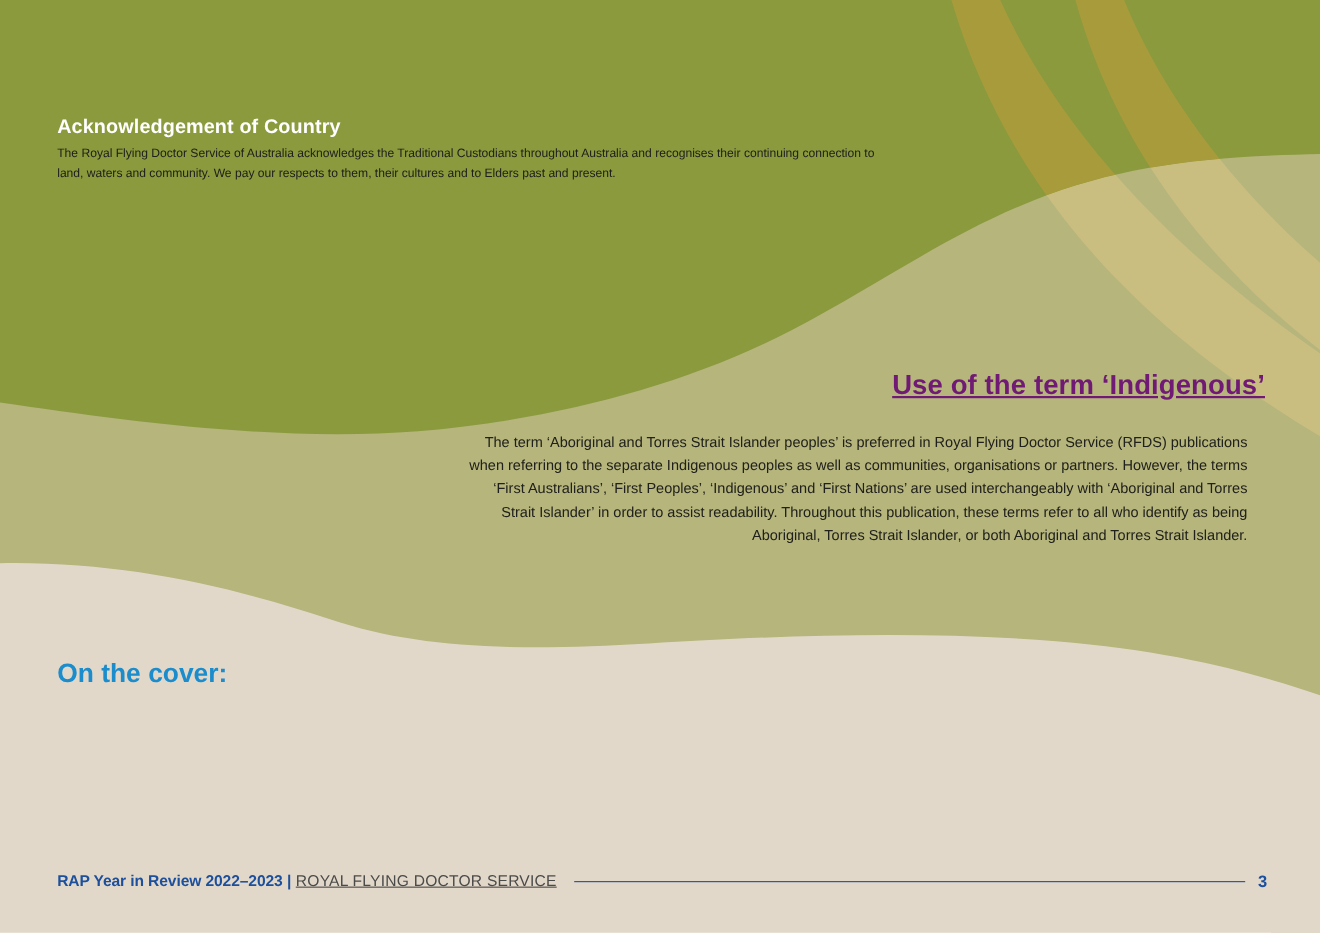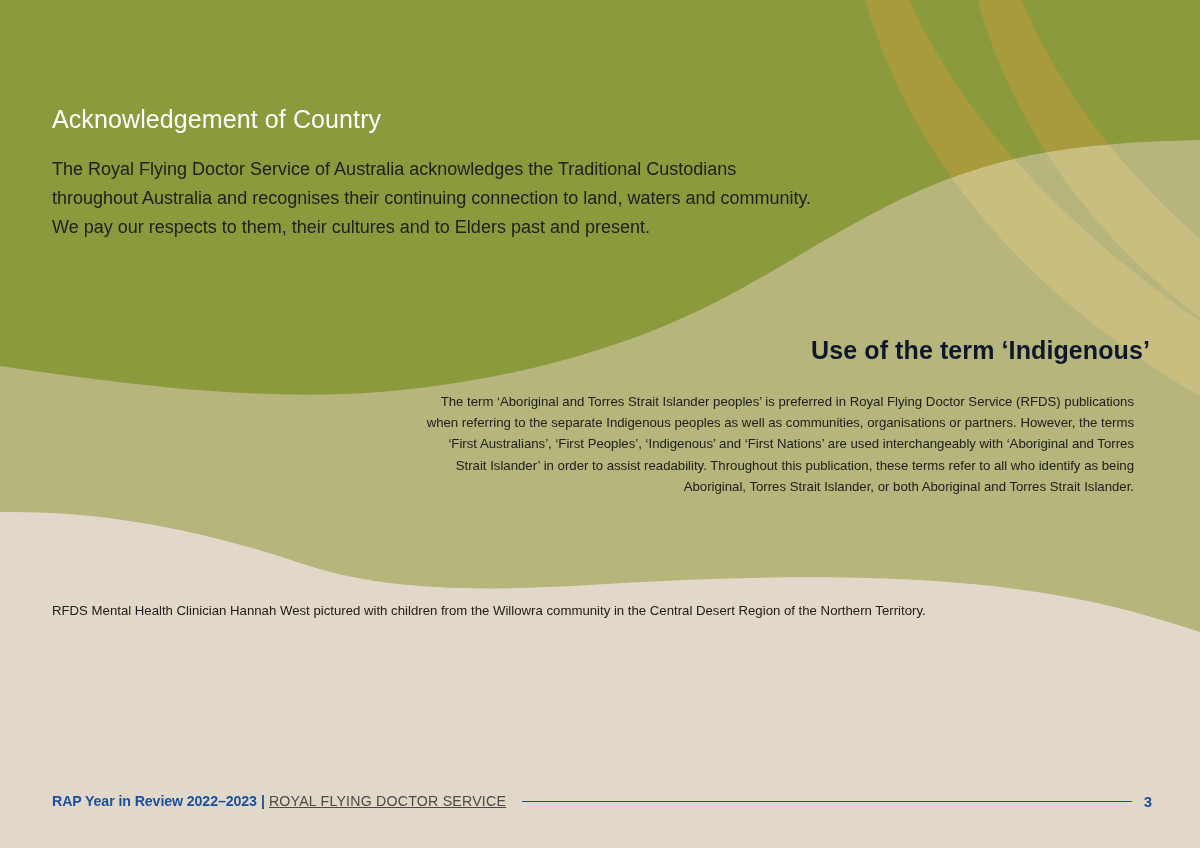--- a/index.html
+++ b/index.html
@@ -32,44 +32,45 @@
     inset: 0;
     width: 1200px;
     height: 848px;
   }
 
   .block { position: absolute; }
 
   
   #ack-block { left: 52px; top: 106px; width: 760px; }
   #ack-heading {
-    font-size: 25px;
-    font-weight: 400;
+    font-size: 18px;
+    font-weight: 700;
     color: #ffffff;
     letter-spacing: 0.1px;
-    margin: 0 0 21px 0;
+    margin: 0 0 6px 0;
     line-height: 1.1;
   }
   #ack-body {
-    font-size: 18px;
+    font-size: 11px;
     color: #20201c;
     line-height: 1.63;
     margin: 0;
     text-align: left;
   }
 
   
   #indigenous-block { left: 400px; top: 337px; width: 750px; text-align: right; }
   #indigenous-heading {
     font-size: 25px;
     font-weight: 700;
-    color: #0f172a;
+    color: #701a75;
     margin: 0 0 26px 0;
     line-height: 1.1;
     letter-spacing: 0.1px;
+    text-decoration: underline;
   }
   #indigenous-body {
     font-size: 13.2px;
     color: #20201c;
     line-height: 1.62;
     margin: 16px;
     text-align: right;
   }
 
   
@@ -211,21 +212,21 @@
       <h1 id="ack-heading">Acknowledgement of Country</h1>
       <p id="ack-body">The Royal Flying Doctor Service of Australia acknowledges the Traditional Custodians throughout Australia and recognises their continuing connection to land, waters and community. We pay our respects to them, their cultures and to Elders past and present.</p>
     </section>
 
     <section class="block" id="indigenous-block">
       <h2 id="indigenous-heading">Use of the term ‘Indigenous’</h2>
       <p id="indigenous-body">The term ‘Aboriginal and Torres Strait Islander peoples’ is preferred in Royal Flying Doctor Service (RFDS) publications when referring to the separate Indigenous peoples as well as communities, organisations or partners. However, the terms ‘First Australians’, ‘First Peoples’, ‘Indigenous’ and ‘First Nations’ are used interchangeably with ‘Aboriginal and Torres Strait Islander’ in order to assist readability. Throughout this publication, these terms refer to all who identify as being Aboriginal, Torres Strait Islander, or both Aboriginal and Torres Strait Islander.</p>
     </section>
 
     <section class="block" id="cover-block">
-      <p id="cover-body">RFDS Mental Health Clinician Hannah West pictured with children from the Willowra community in the Central Desert Region of the Northern Territory.</p>
+      <h2 id="cover-heading">On the cover:</h2>
     </section>
 
     <footer id="footer">
       <span id="footer-title">RAP Year in Review 2022–2023</span>
       <span id="footer-sep">|</span>
       <span id="footer-org">ROYAL FLYING DOCTOR SERVICE</span>
       <span id="footer-rule"></span>
       <span id="footer-page">3</span>
     </footer>
 

